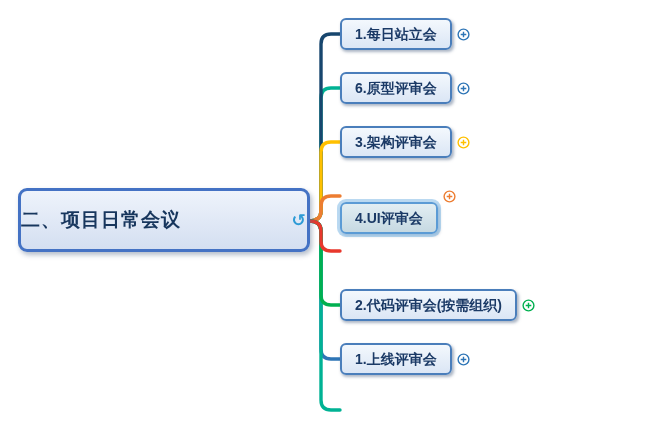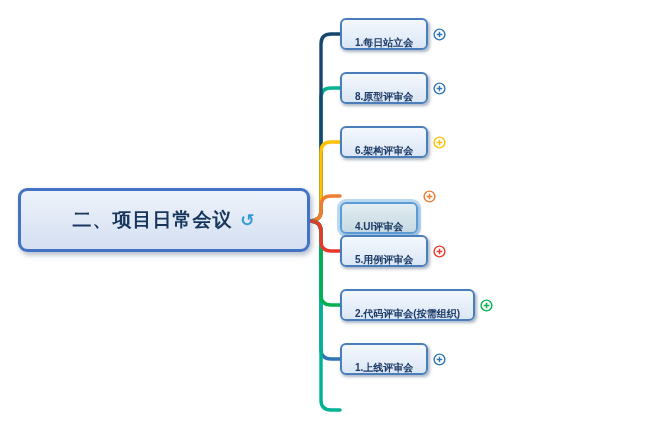--- a/index.html
+++ b/index.html
@@ -20,21 +20,21 @@
     width: 666px; height: 437px;
     z-index: 1;
   }
   .main-topic {
     position: absolute;
     left: 18px; top: 188px;
     width: 286px; height: 58px;
     z-index: 3;
     display: flex;
     align-items: center;
-    justify-content: center;
+    justify-content: space-between;
     gap: 8px;
     border: 3px solid #4472c4;
     border-radius: 9px;
     background: linear-gradient(#eef3fb, #d4dff1);
     box-shadow: 2px 3px 5px rgba(90,110,140,0.45);
     font-size: 19px;
     font-weight: bold;
     color: #17365d;
     letter-spacing: 1px;
     cursor: default;
@@ -49,26 +49,26 @@
     position: absolute;
     left: 340px;
     height: 32px;
     display: flex;
     align-items: center;
     z-index: 3;
   }
   .node {
     box-sizing: border-box;
     height: 32px;
-    padding: 13px 13px;
+    padding: 4px 13px;
     border: 2px solid #4a7ebb;
     border-radius: 6px;
     background: linear-gradient(#f3f8fd, #dbe6f5);
     box-shadow: 1.5px 2px 3px rgba(90,110,140,0.5);
-    font-size: 10px;
+    font-size: 14px;
     line-height: 20px;
     font-weight: bold;
     color: #1b3a66;
     white-space: nowrap;
     cursor: default;
   }
   .node.selected {
     background: linear-gradient(#e2eef3, #c6d9e2);
     border-color: #5b9bd5;
     box-shadow: 0 0 0 3px rgba(130,185,230,0.55), 1.5px 2px 3px rgba(90,110,140,0.4);
@@ -105,58 +105,49 @@
     <div class="node">1.每日站立会</div>
     <svg class="plus" width="13" height="13" viewBox="0 0 13 13">
       <g fill="none" stroke-width="1.4" stroke="#2e75b6">
         <circle cx="6.5" cy="6.5" r="5.4" fill="#ffffff"></circle>
         <path d="M6.5 3.7 L6.5 9.3 M3.7 6.5 L9.3 6.5"></path>
       </g>
     </svg>
   </div>
 
   <div class="branch-row" style="top:72px">
-    <div class="node">8.原型评审会</div>
+    <div class="node">6.原型评审会</div>
     <svg class="plus" width="13" height="13" viewBox="0 0 13 13">
       <g fill="none" stroke-width="1.4" stroke="#2e75b6">
         <circle cx="6.5" cy="6.5" r="5.4" fill="#ffffff"></circle>
         <path d="M6.5 3.7 L6.5 9.3 M3.7 6.5 L9.3 6.5"></path>
       </g>
     </svg>
   </div>
 
   <div class="branch-row" style="top:126px">
-    <div class="node">6.架构评审会</div>
+    <div class="node">3.架构评审会</div>
     <svg class="plus" width="13" height="13" viewBox="0 0 13 13">
       <g fill="none" stroke-width="1.4" stroke="#ffc000">
         <circle cx="6.5" cy="6.5" r="5.4" fill="#ffffff"></circle>
         <path d="M6.5 3.7 L6.5 9.3 M3.7 6.5 L9.3 6.5"></path>
       </g>
     </svg>
   </div>
 
   <div class="branch-row" style="top:180px">
     <div class="node selected">4.UI评审会</div>
     <svg class="plus" width="13" height="13" viewBox="0 0 13 13">
       <g fill="none" stroke-width="1.4" stroke="#ed7d31">
         <circle cx="6.5" cy="6.5" r="5.4" fill="#ffffff"></circle>
         <path d="M6.5 3.7 L6.5 9.3 M3.7 6.5 L9.3 6.5"></path>
       </g>
     </svg>
   </div>
 
-  <div class="branch-row" style="top:235px">
-    <div class="node">5.用例评审会</div>
-    <svg class="plus" width="13" height="13" viewBox="0 0 13 13">
-      <g fill="none" stroke-width="1.4" stroke="#e8372c">
-        <circle cx="6.5" cy="6.5" r="5.4" fill="#ffffff"></circle>
-        <path d="M6.5 3.7 L6.5 9.3 M3.7 6.5 L9.3 6.5"></path>
-      </g>
-    </svg>
-  </div>
 
   <div class="branch-row" style="top:289px">
     <div class="node">2.代码评审会(按需组织)</div>
     <svg class="plus" width="13" height="13" viewBox="0 0 13 13">
       <g fill="none" stroke-width="1.4" stroke="#00b050">
         <circle cx="6.5" cy="6.5" r="5.4" fill="#ffffff"></circle>
         <path d="M6.5 3.7 L6.5 9.3 M3.7 6.5 L9.3 6.5"></path>
       </g>
     </svg>
   </div>

